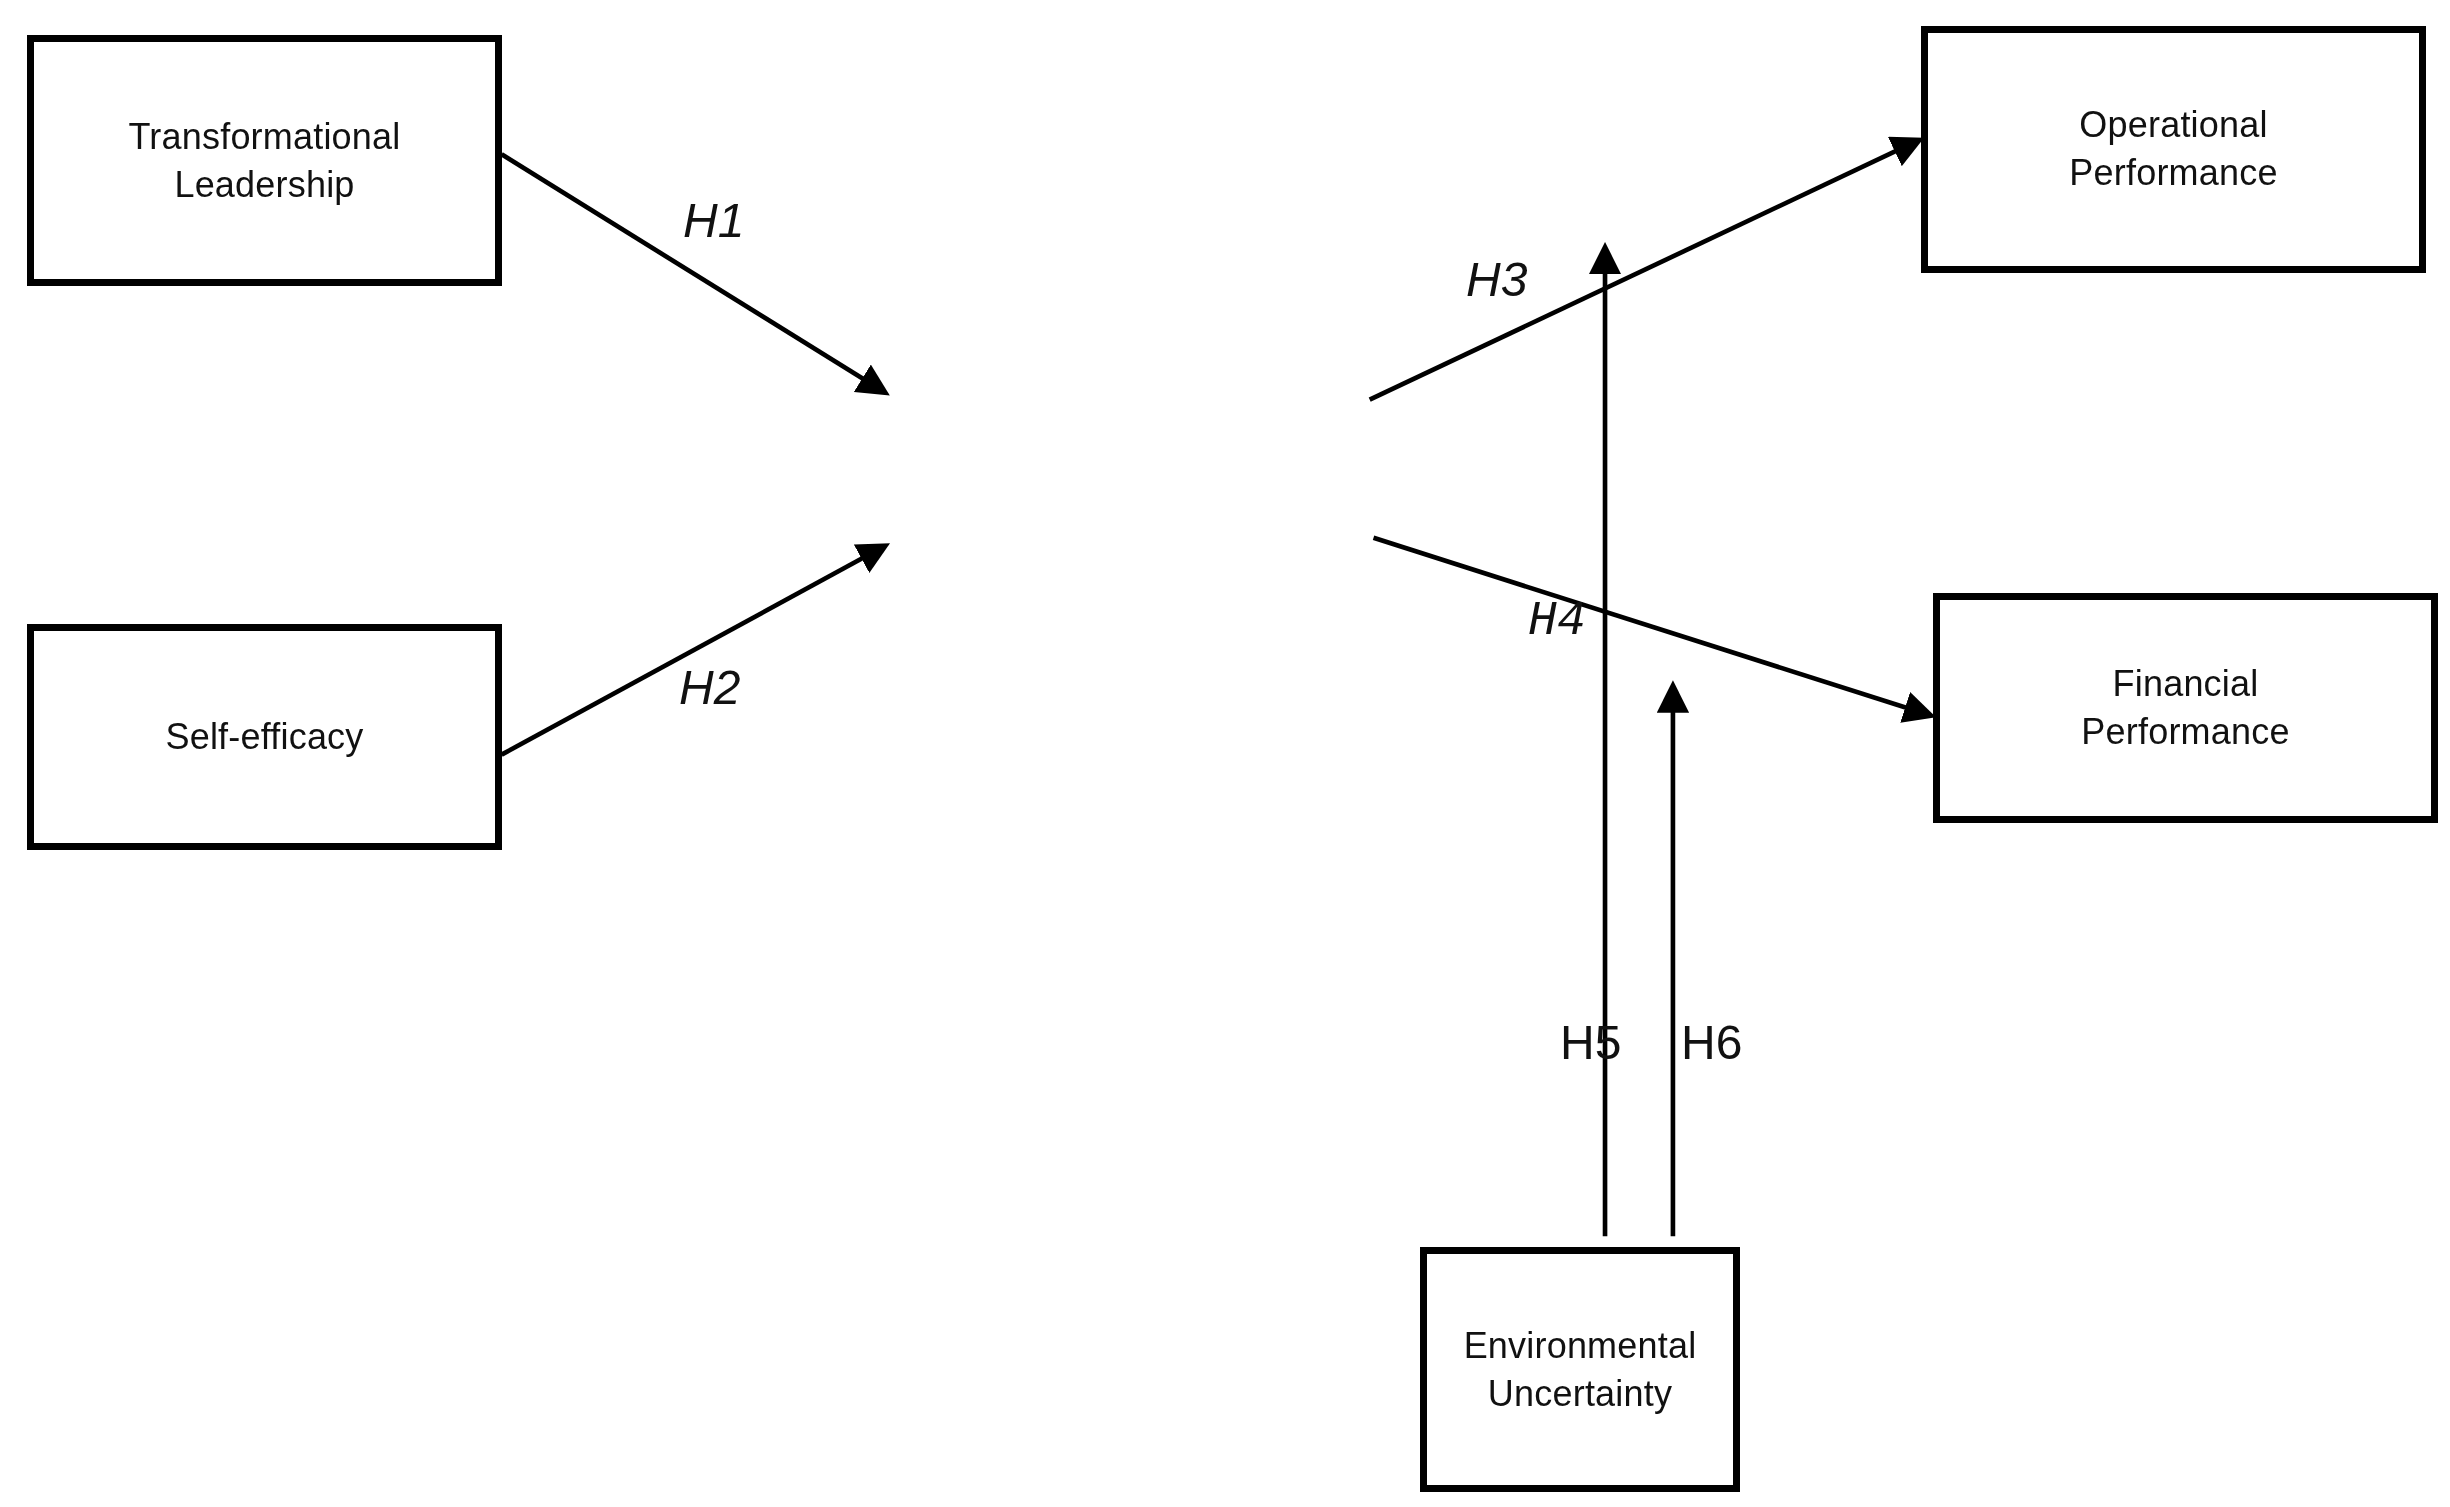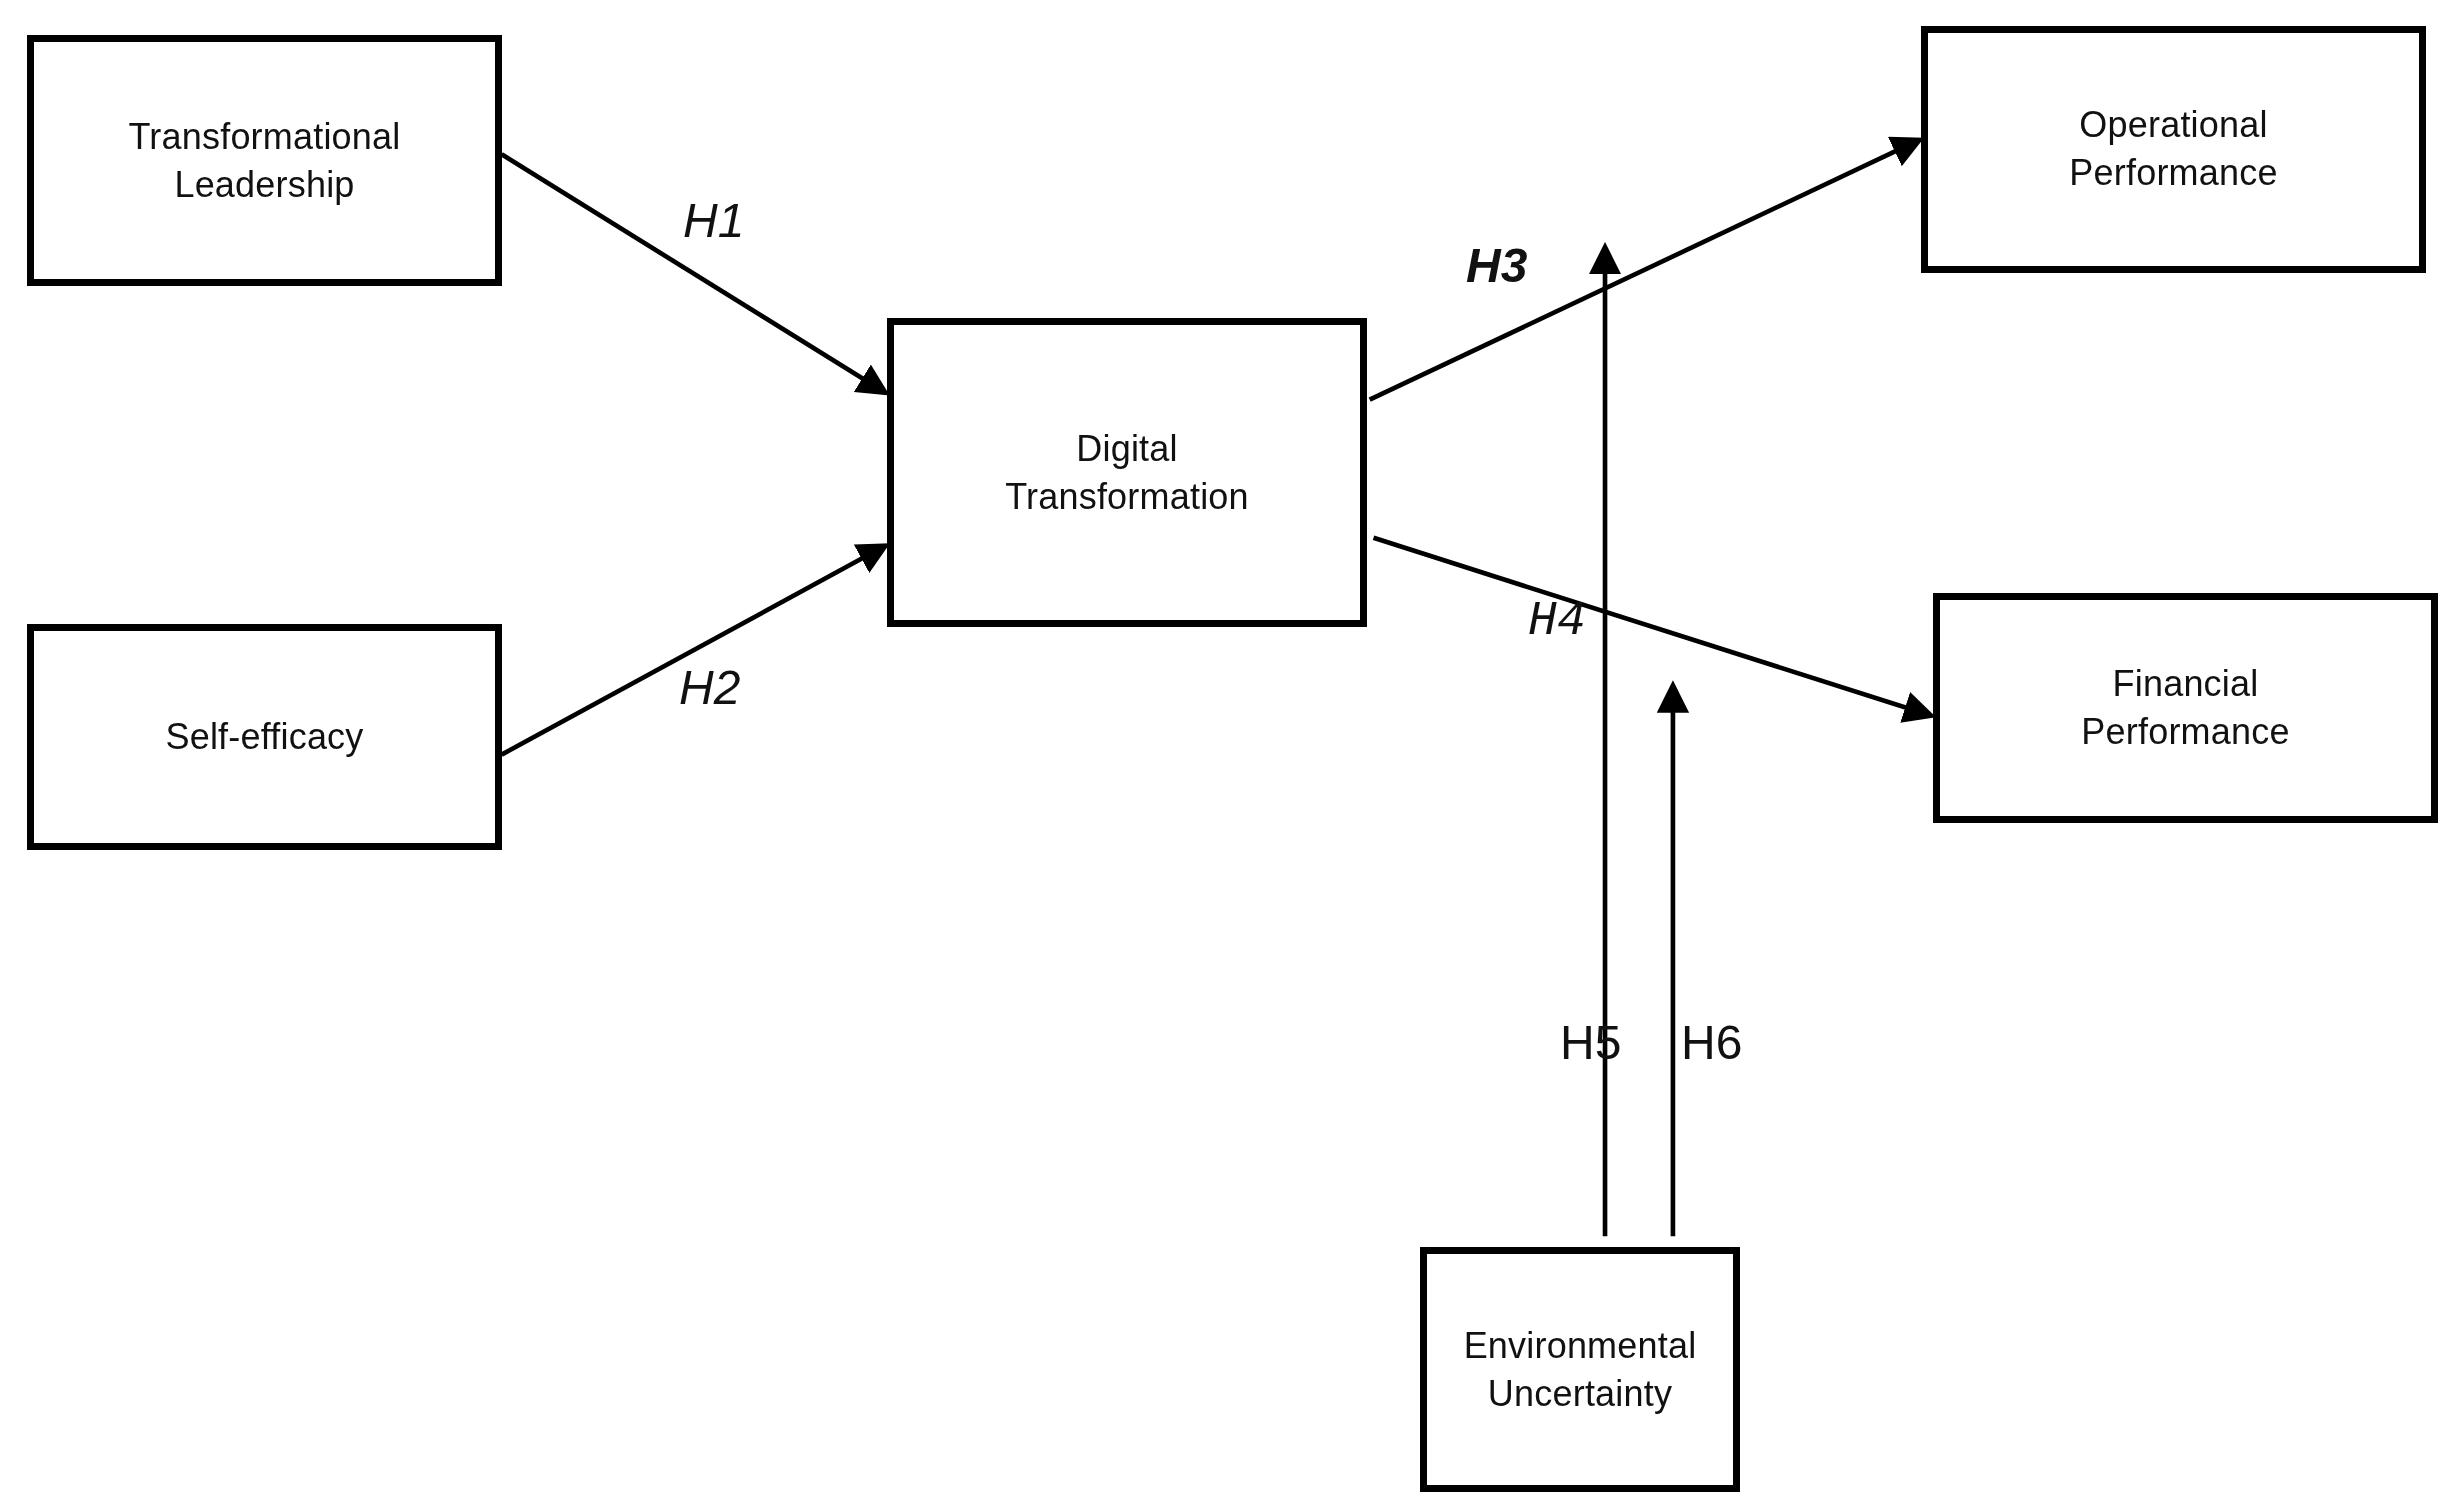--- a/index.html
+++ b/index.html
@@ -85,45 +85,41 @@
 
   <div class="node" id="node-0" style="left:27px; top:35px; width:475px; height:251px;">
     <span class="node-label">Transformational
 Leadership</span>
   </div>
 
   <div class="node" id="node-1" style="left:27px; top:624px; width:475px; height:226px;">
     <span class="node-label">Self-efficacy</span>
   </div>
 
-  <div class="node" id="node-2" style="left:887px; top:318px; width:480px; height:309px;">
-    <span class="node-label">Digital
-Transformation</span>
-  </div>
 
   <div class="node" id="node-3" style="left:1921px; top:25.5px; width:505px; height:247px;">
     <span class="node-label">Operational
 Performance</span>
   </div>
 
   <div class="node" id="node-4" style="left:1933px; top:593px; width:505px; height:230px;">
     <span class="node-label">Financial
 Performance</span>
   </div>
 
   <div class="node" id="node-5" style="left:1420px; top:1239px; width:320px; height:245px;margin-top:8px;">
     <span class="node-label">Environmental
 Uncertainty</span>
   </div>
 
   <div class="hyp ital" style="left:683px; top:193px;text-align:right;">H1</div>
 
   <div class="hyp ital" style="left:679px; top:660px;">H2</div>
 
-  <div class="hyp ital" style="left:1466px; top:238px;font-weight:bold;">H3</div>
+  <div class="hyp ital" style="left:1466px; top:252px;">H3</div>
 
   <div class="hyp ital" style="left:1528px; top:594px;font-family:Liberation Mono, monospace;">H4</div>
 
   <div class="hyp upright" style="left:1560px; top:1015px;">H5</div>
 
   <div class="hyp upright" style="left:1681px; top:1015px;">H6</div>
 
 </div>
 
 

